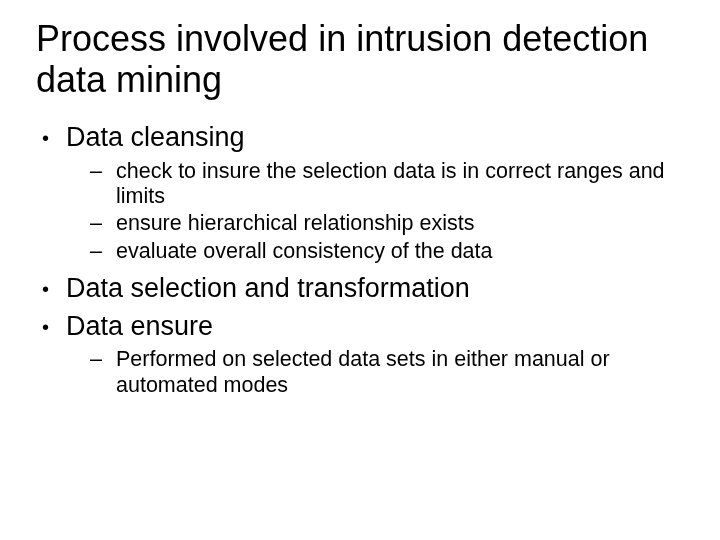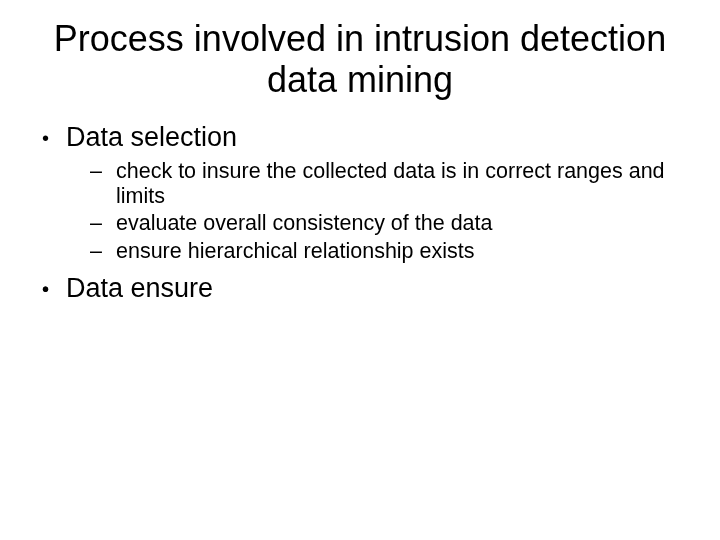--- a/index.html
+++ b/index.html
@@ -11,21 +11,21 @@
     font-family: Arial, Helvetica, sans-serif;
     color: #000000;
   }
   .slide {
     box-sizing: border-box;
     width: 720px;
     height: 540px;
     padding: 18px 36px 0 36px;
   }
   .title {
-    text-align: center;
+    text-align: left;
     font-size: 36px;
     line-height: 1.15;
     margin: 0 0 20px 0;
     font-weight: normal;
   }
   ul.top {
     list-style: none;
     margin: 0;
     padding: 0;
   }
@@ -63,26 +63,30 @@
     top: 0;
   }
 </style>
 </head>
 <body>
 
 <div class="slide">
   <h1 class="title">Process involved in intrusion detection data mining</h1>
   <ul class="top">
     <li>
-      <span>Data selection</span>
+      <span>Data cleansing</span>
       <ul class="sub">
-        <li>check to insure the collected data is in correct ranges and limits</li>
+        <li>check to insure the selection data is in correct ranges and limits</li>
+        <li> ensure hierarchical relationship exists</li>
         <li> evaluate overall consistency of the data</li>
-        <li> ensure hierarchical relationship exists</li>
       </ul>
     </li>
     <li>
+      <span>Data selection and transformation</span>
     </li>
     <li>
       <span>Data ensure</span>
+      <ul class="sub">
+        <li>Performed on selected data sets in either manual or automated modes</li>
+      </ul>
     </li>
   </ul>
 </div>
 
 </body></html>

